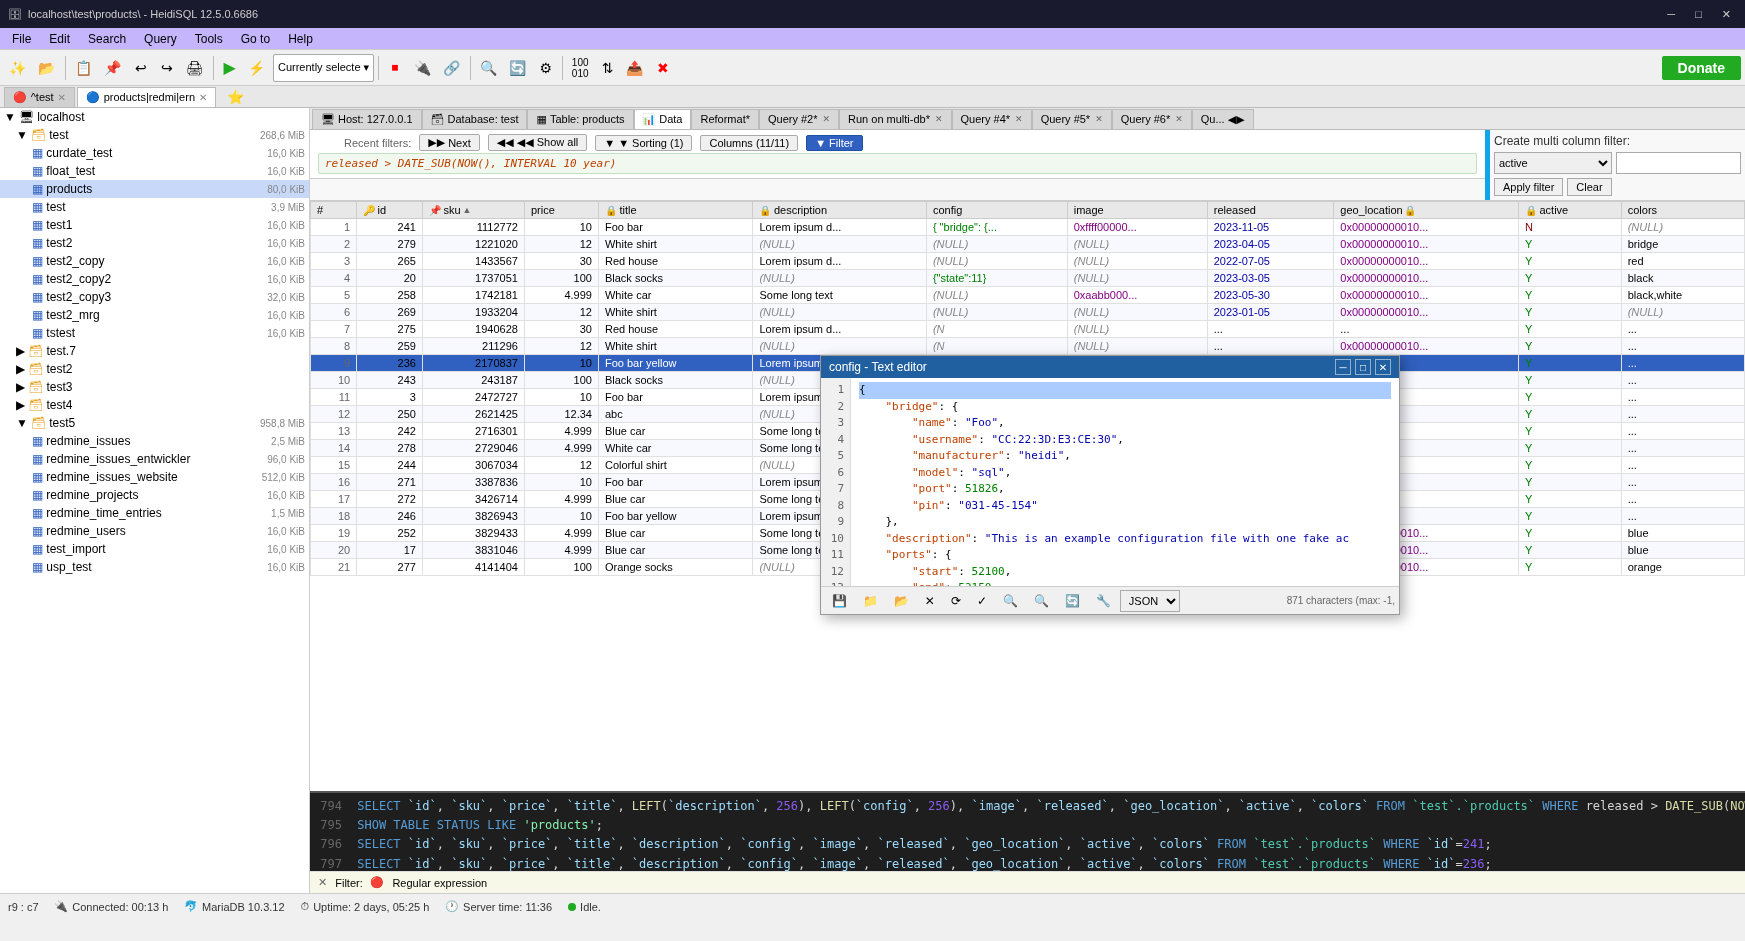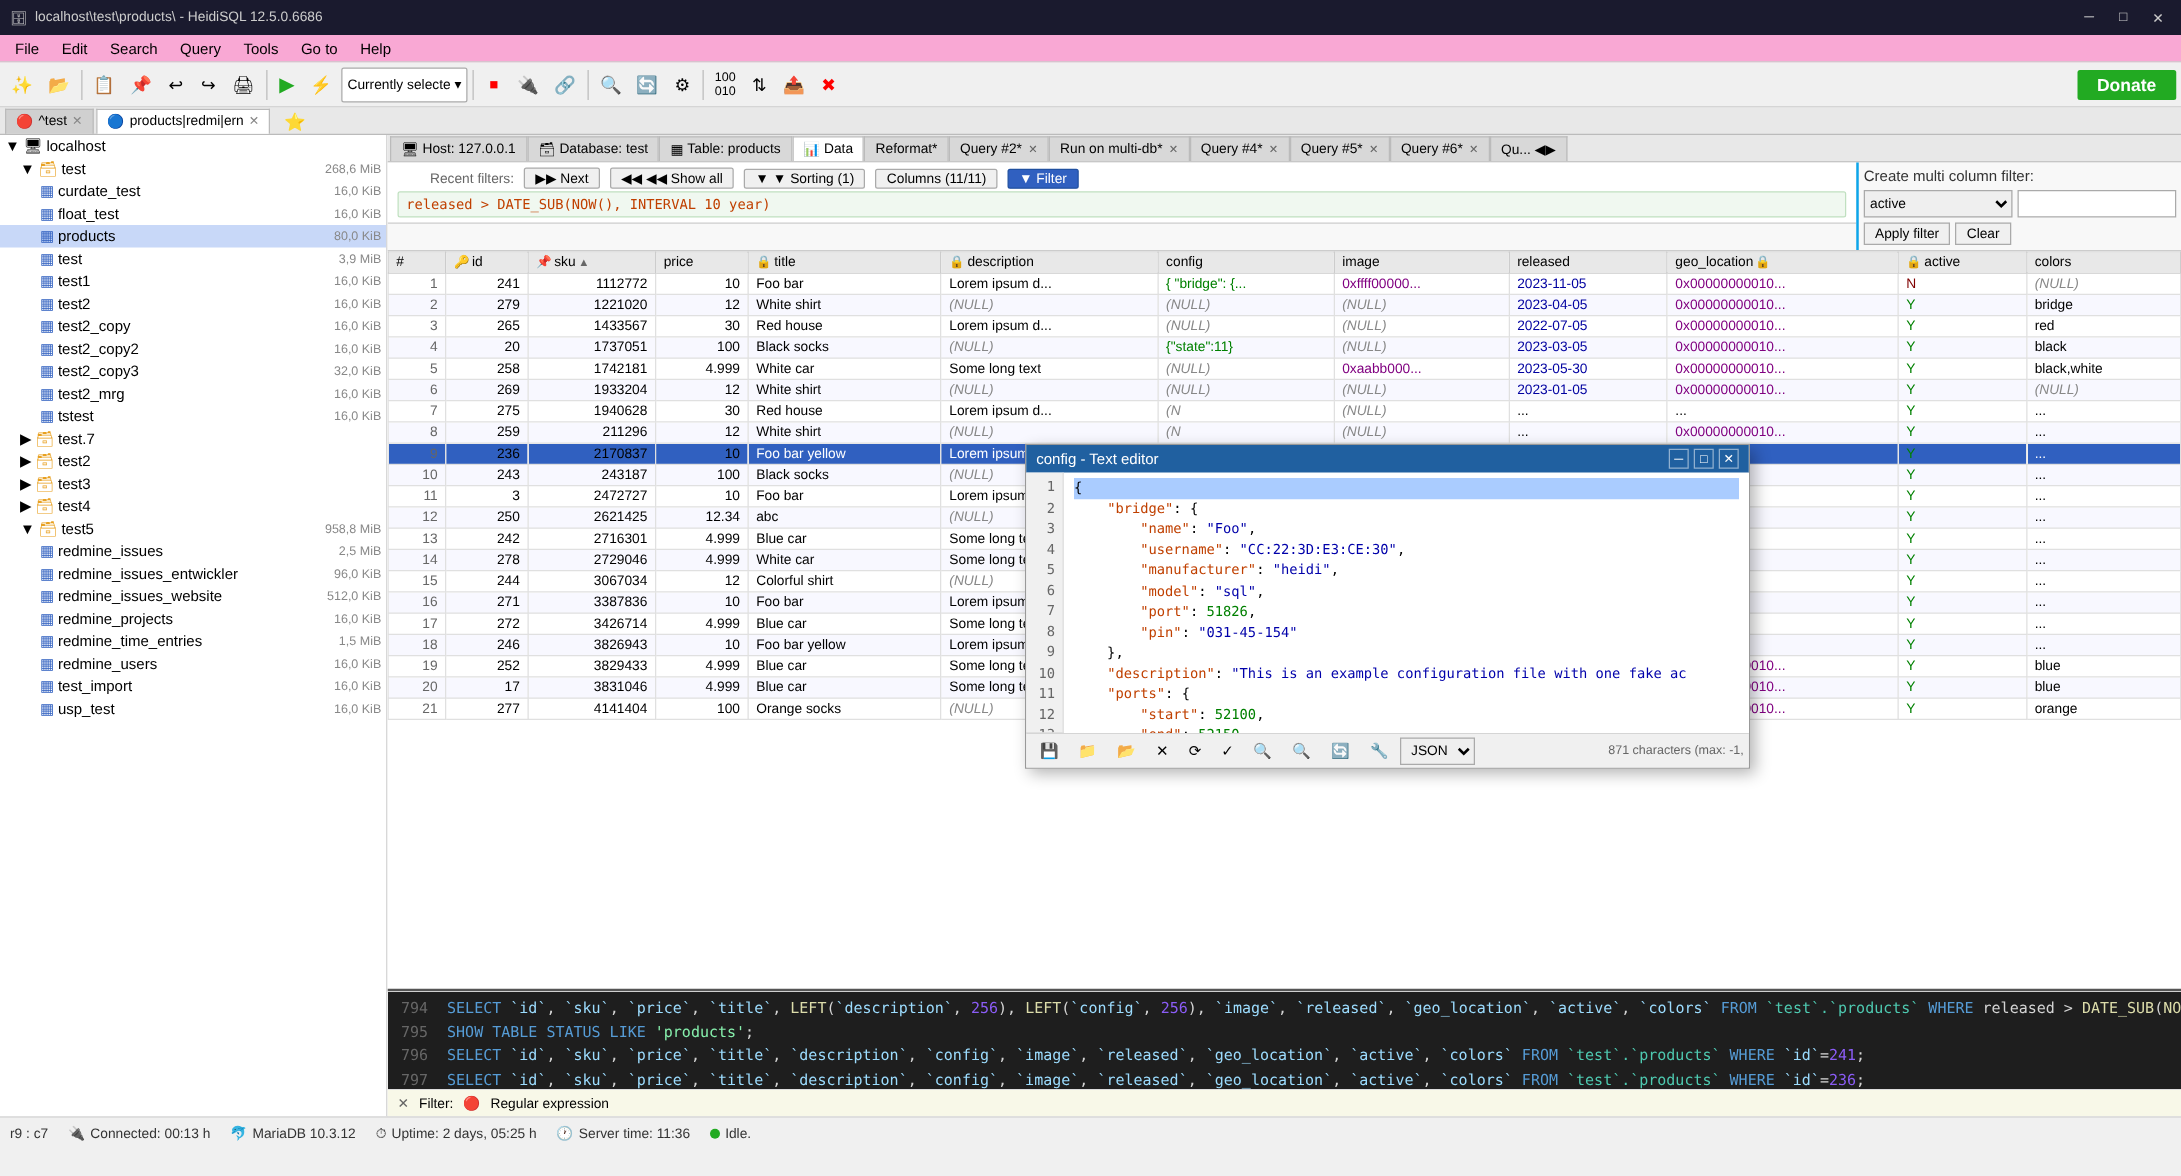--- a/index.html
+++ b/index.html
@@ -15,21 +15,21 @@
       padding: 0 8px;
       font-size: 11px;
       justify-content: space-between;
     }
     #titlebar .title-left { display: flex; align-items: center; gap: 6px; }
     #titlebar .title-controls { display: flex; gap: 8px; }
     #titlebar .title-controls span { cursor: pointer; padding: 2px 6px; }
 
     
     #menubar {
-      background: #f9a8d4;
+      background: #c4b5fd;
       height: 22px;
       display: flex;
       align-items: center;
       padding: 0 4px;
       border-bottom: 1px solid #ccc;
       gap: 2px;
     }
     #menubar span {
       padding: 2px 8px;
       cursor: pointer;
@@ -200,21 +200,21 @@
       border-radius: 2px;
     }
     .filter-row {
       background: #f0f8f0;
       padding: 3px 6px;
       border: 1px solid #c0e0c0;
       border-radius: 2px;
       font-size: 11px;
       margin-top: 2px;
     }
-    .filter-text { font-family: monospace; color: #c04000; font-size: 11px; }
+    .filter-text { font-family: monospace; color: #c04000; font-size: 11px; font-style: italic; }
     .filter-panel-label { margin-bottom: 4px; color: #333; }
     .filter-panel-row { display: flex; gap: 4px; margin-top: 4px; }
     .filter-input {
       flex: 1;
       height: 22px;
       padding: 2px 4px;
       border: 1px solid #aaa;
       font-size: 11px;
     }
     .filter-apply-btn {
@@ -243,21 +243,21 @@
       font-size: 11px;
       flex: 1;
     }
 
     
     #top-area {
       display: flex;
       border-bottom: 1px solid #ccc;
     }
     #top-left { flex: 1; }
-    #top-right { min-width: 260px; background: #f8f8f8; border-left: 2px solid #0ea5e9; padding: 4px; }
+    #top-right { min-width: 260px; background: #f8f8f8; border-left: 5px solid #0ea5e9; padding: 4px; }
 
     
     #data-area { flex: 1; overflow: auto; background: white; }
     table { border-collapse: collapse; width: 100%; font-size: 11px; }
     table th {
       background: #e8e8e8;
       border: 1px solid #ccc;
       padding: 2px 6px;
       text-align: left;
       position: sticky;

